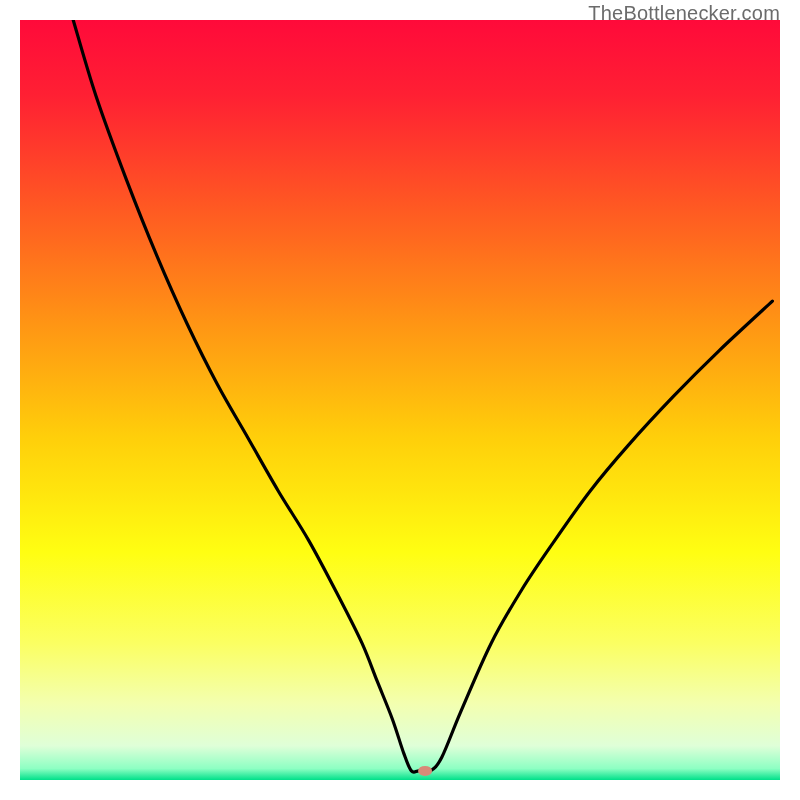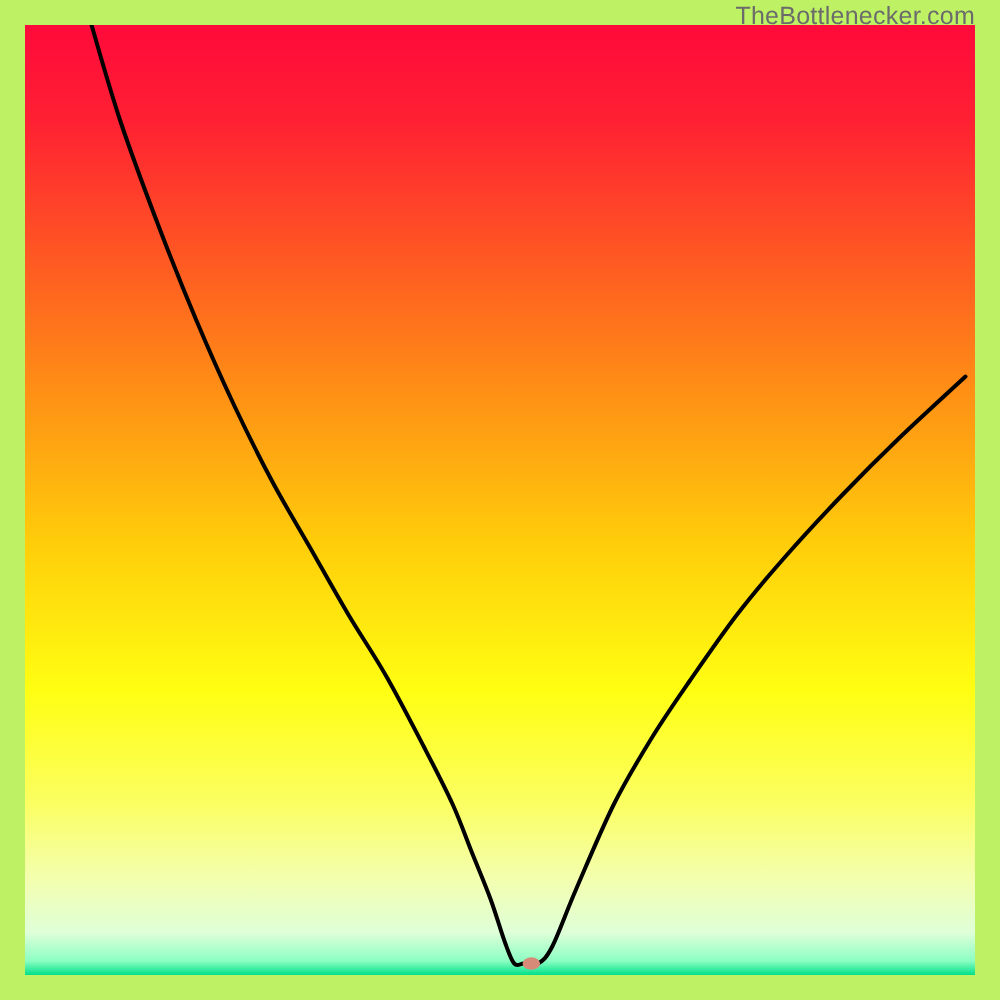--- a/index.html
+++ b/index.html
@@ -8,21 +8,21 @@
     width: 800px;
     height: 800px;
     background: #000;
     overflow: hidden;
     font-family: Arial, Helvetica, sans-serif;
   }
   .container {
     position: relative;
     width: 800px;
     height: 800px;
-    background: #bef264;
+    background: #ffffff;
   }
   .plot-area {
     position: absolute;
     left: 20px;
     top: 20px;
     width: 760px;
     height: 760px;
   }
   .watermark {
     position: absolute;

